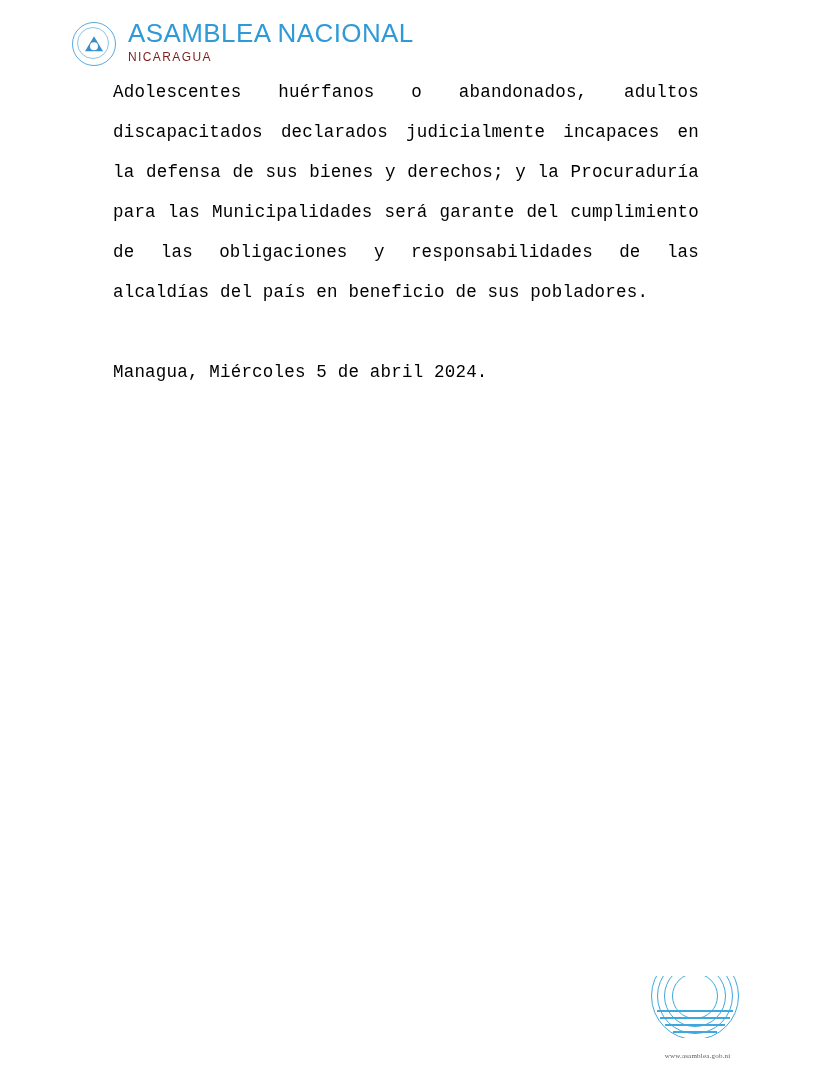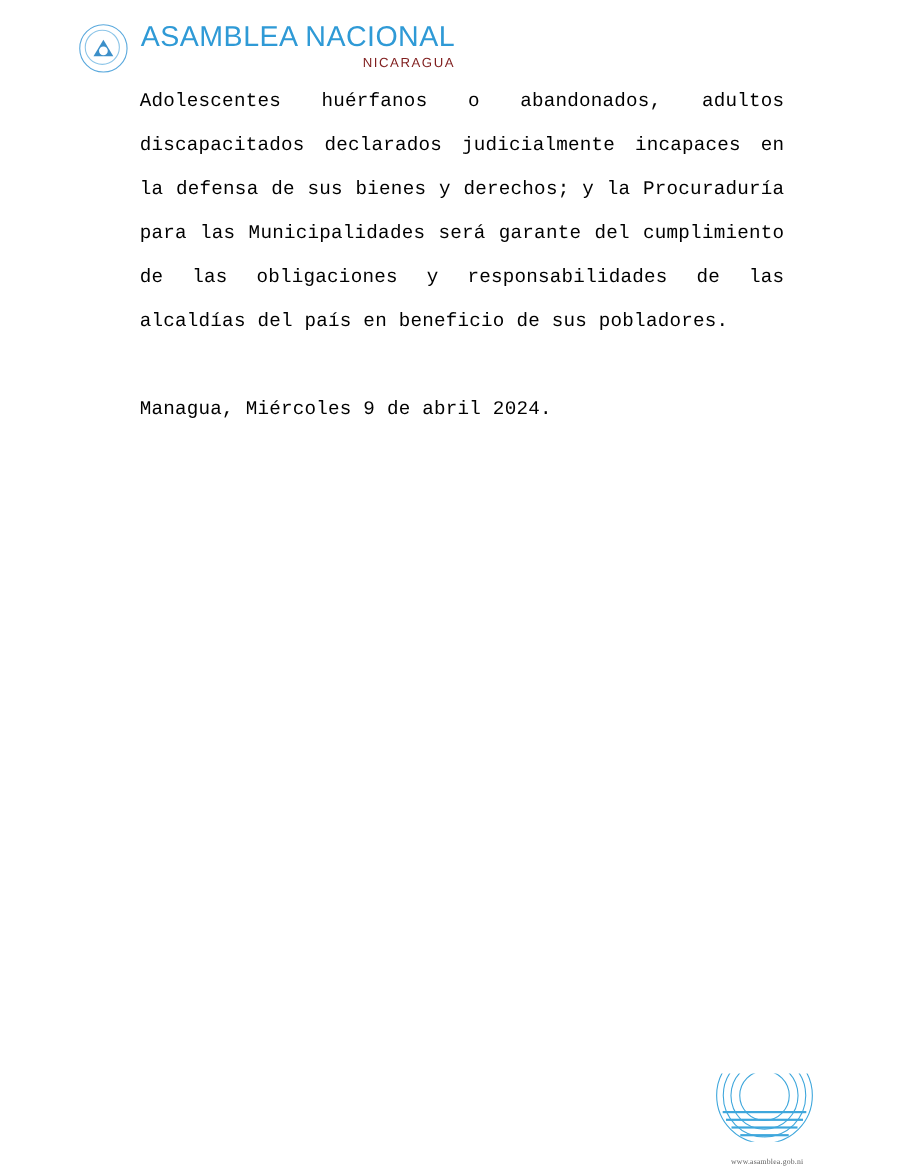--- a/index.html
+++ b/index.html
@@ -15,21 +15,20 @@
     overflow: hidden;
   }
 
   
   .header {
     position: absolute;
     top: 20px;
     left: 72px;
     display: flex;
     align-items: flex-start;
-    text-align: right;
   }
   .seal {
     width: 42px;
     height: 42px;
     border-radius: 50%;
     border: 1.5px solid #5aa9dd;
     position: relative;
     flex: 0 0 auto;
     margin-top: 2px;
     background: #ffffff;
@@ -77,21 +76,21 @@
     letter-spacing: 1.4px;
     color: #7f1d1d;
     margin-top: 5px;
     font-family: "Liberation Sans", sans-serif;
   }
 
   
   .doc-body {
     position: absolute;
     top: 72px;
-    left: 127px;
+    left: 113px;
     width: 586px;
   }
   .para {
     font-family: "Liberation Mono", monospace;
     font-size: 17.5px;
     line-height: 40px;
     color: #000000;
     text-align: justify;
     text-justify: inter-word;
     margin: 0;
@@ -151,21 +150,21 @@
   </div>
   <div class="header-text">
     <div class="brand-title">ASAMBLEA NACIONAL</div>
     <div class="brand-sub">NICARAGUA</div>
   </div>
 </div>
 
 <div class="doc-body">
   <p class="para">Adolescentes huérfanos o abandonados, adultos discapacitados declarados judicialmente incapaces en la defensa de sus bienes y derechos; y la Procuraduría para las Municipalidades será garante del cumplimiento de las obligaciones y responsabilidades de las alcaldías del país en beneficio de sus pobladores.</p>
   <div class="spacer"></div>
-  <p class="para left">Managua, Miércoles 9 de abril 2024.</p>
+  <p class="para left">Managua, Miércoles 5 de abril 2024.</p>
 </div>
 
 <div class="footer-logo">
   <div class="globe">
     <div class="arc" style="width:86px;height:86px;top:-24px;"></div>
     <div class="arc" style="width:74px;height:74px;top:-18px;"></div>
     <div class="arc" style="width:60px;height:60px;top:-11px;"></div>
     <div class="arc" style="width:44px;height:44px;top:-3px;"></div>
     <div class="bar" style="width:76px;top:34px;"></div>
     <div class="bar" style="width:70px;top:41px;"></div>

